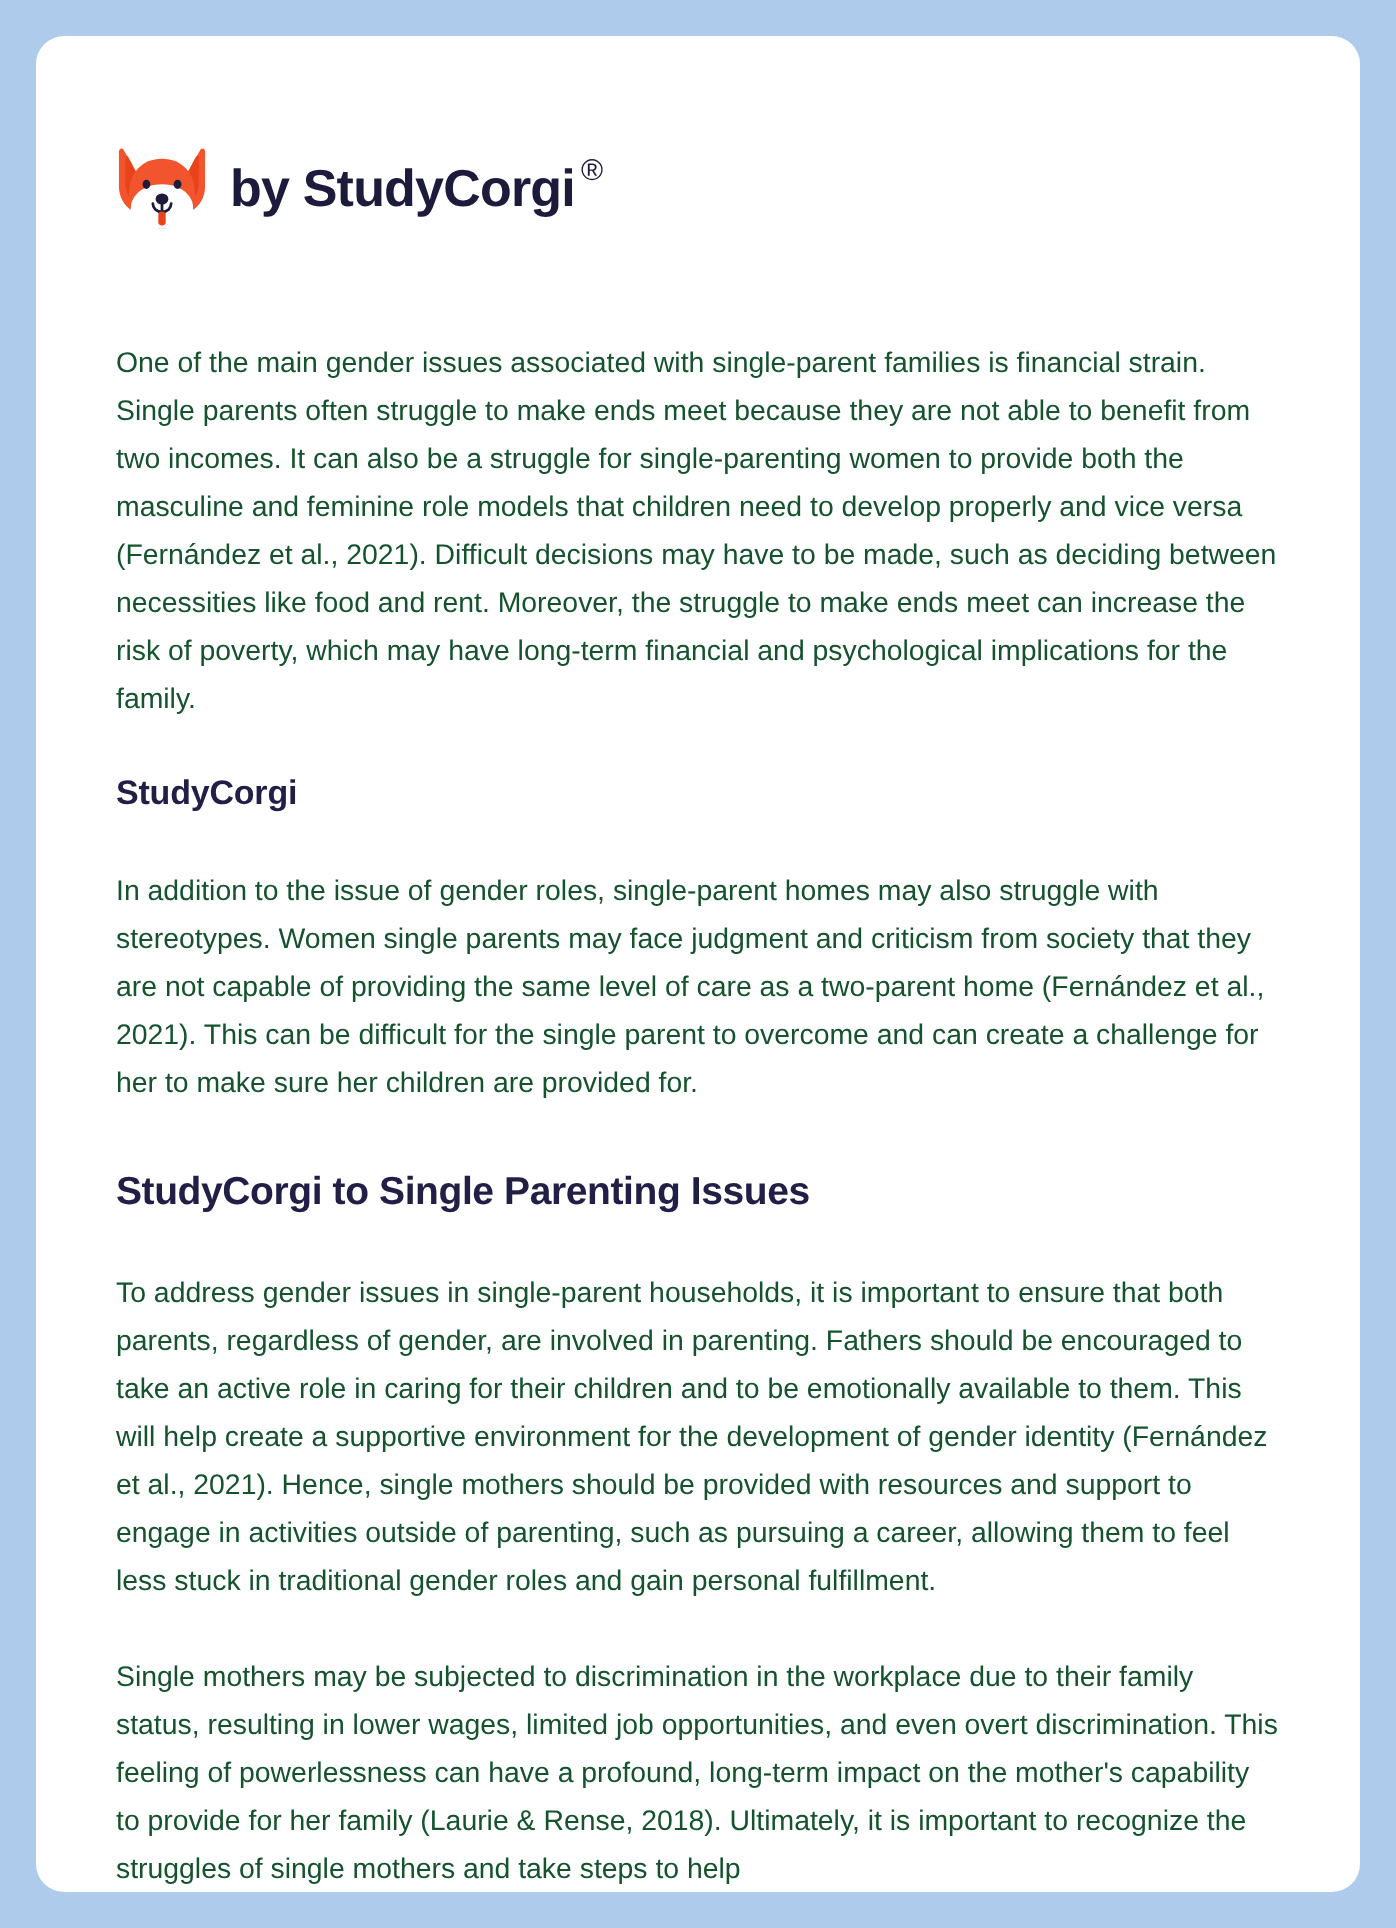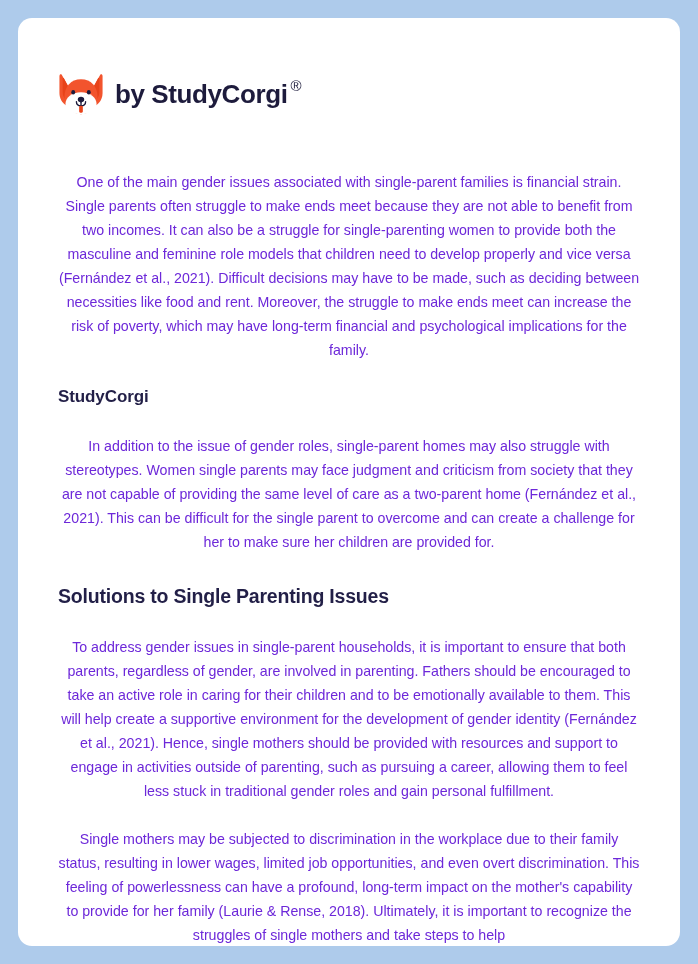--- a/index.html
+++ b/index.html
@@ -79,25 +79,25 @@
     font-weight: normal;
     line-height: 1.5;
     margin: 10px 0 0 0;
     word-break: break-word;
   }
   .doc-body {
     padding: 0 40px;
     box-sizing: border-box;
   }
   .body-paragraph {
-    color: #6d28d9;
+    color: #14532d;
     font-size: 14.2px;
     line-height: 24px;
     margin: 0 0 24px 0;
-    text-align: center;
+    text-align: left;
   }
   .first-paragraph {
     margin-top: 54px;
   }
   .heading-h3 {
     color: #221f47;
     font-size: 17px;
     font-weight: bold;
     line-height: 1.3;
     margin: 22px 0 26px 0;
@@ -148,21 +148,21 @@
   </div>
 
   <div class="doc-body">
 
     <p class="body-paragraph first-paragraph">One of the main gender issues associated with single-parent families is financial strain. Single parents often struggle to make ends meet because they are not able to benefit from two incomes. It can also be a struggle for single-parenting women to provide both the masculine and feminine role models that children need to develop properly and vice versa (Fernández et al., 2021). Difficult decisions may have to be made, such as deciding between necessities like food and rent. Moreover, the struggle to make ends meet can increase the risk of poverty, which may have long-term financial and psychological implications for the family.</p>
 
     <h3 class="heading-h3">StudyCorgi</h3>
 
     <p class="body-paragraph">In addition to the issue of gender roles, single-parent homes may also struggle with stereotypes. Women single parents may face judgment and criticism from society that they are not capable of providing the same level of care as a two-parent home (Fernández et al., 2021). This can be difficult for the single parent to overcome and can create a challenge for her to make sure her children are provided for.</p>
 
-    <h2 class="heading-h2">Solutions to Single Parenting Issues</h2>
+    <h2 class="heading-h2">StudyCorgi to Single Parenting Issues</h2>
 
     <p class="body-paragraph">To address gender issues in single-parent households, it is important to ensure that both parents, regardless of gender, are involved in parenting. Fathers should be encouraged to take an active role in caring for their children and to be emotionally available to them. This will help create a supportive environment for the development of gender identity (Fernández et al., 2021). Hence, single mothers should be provided with resources and support to engage in activities outside of parenting, such as pursuing a career, allowing them to feel less stuck in traditional gender roles and gain personal fulfillment.</p>
 
     <p class="body-paragraph tight-bottom">Single mothers may be subjected to discrimination in the workplace due to their family status, resulting in lower wages, limited job opportunities, and even overt discrimination. This feeling of powerlessness can have a profound, long-term impact on the mother's capability to provide for her family (Laurie &amp; Rense, 2018). Ultimately, it is important to recognize the struggles of single mothers and take steps to help</p>
 
   </div>
 
 </div>
 
 </body></html>

